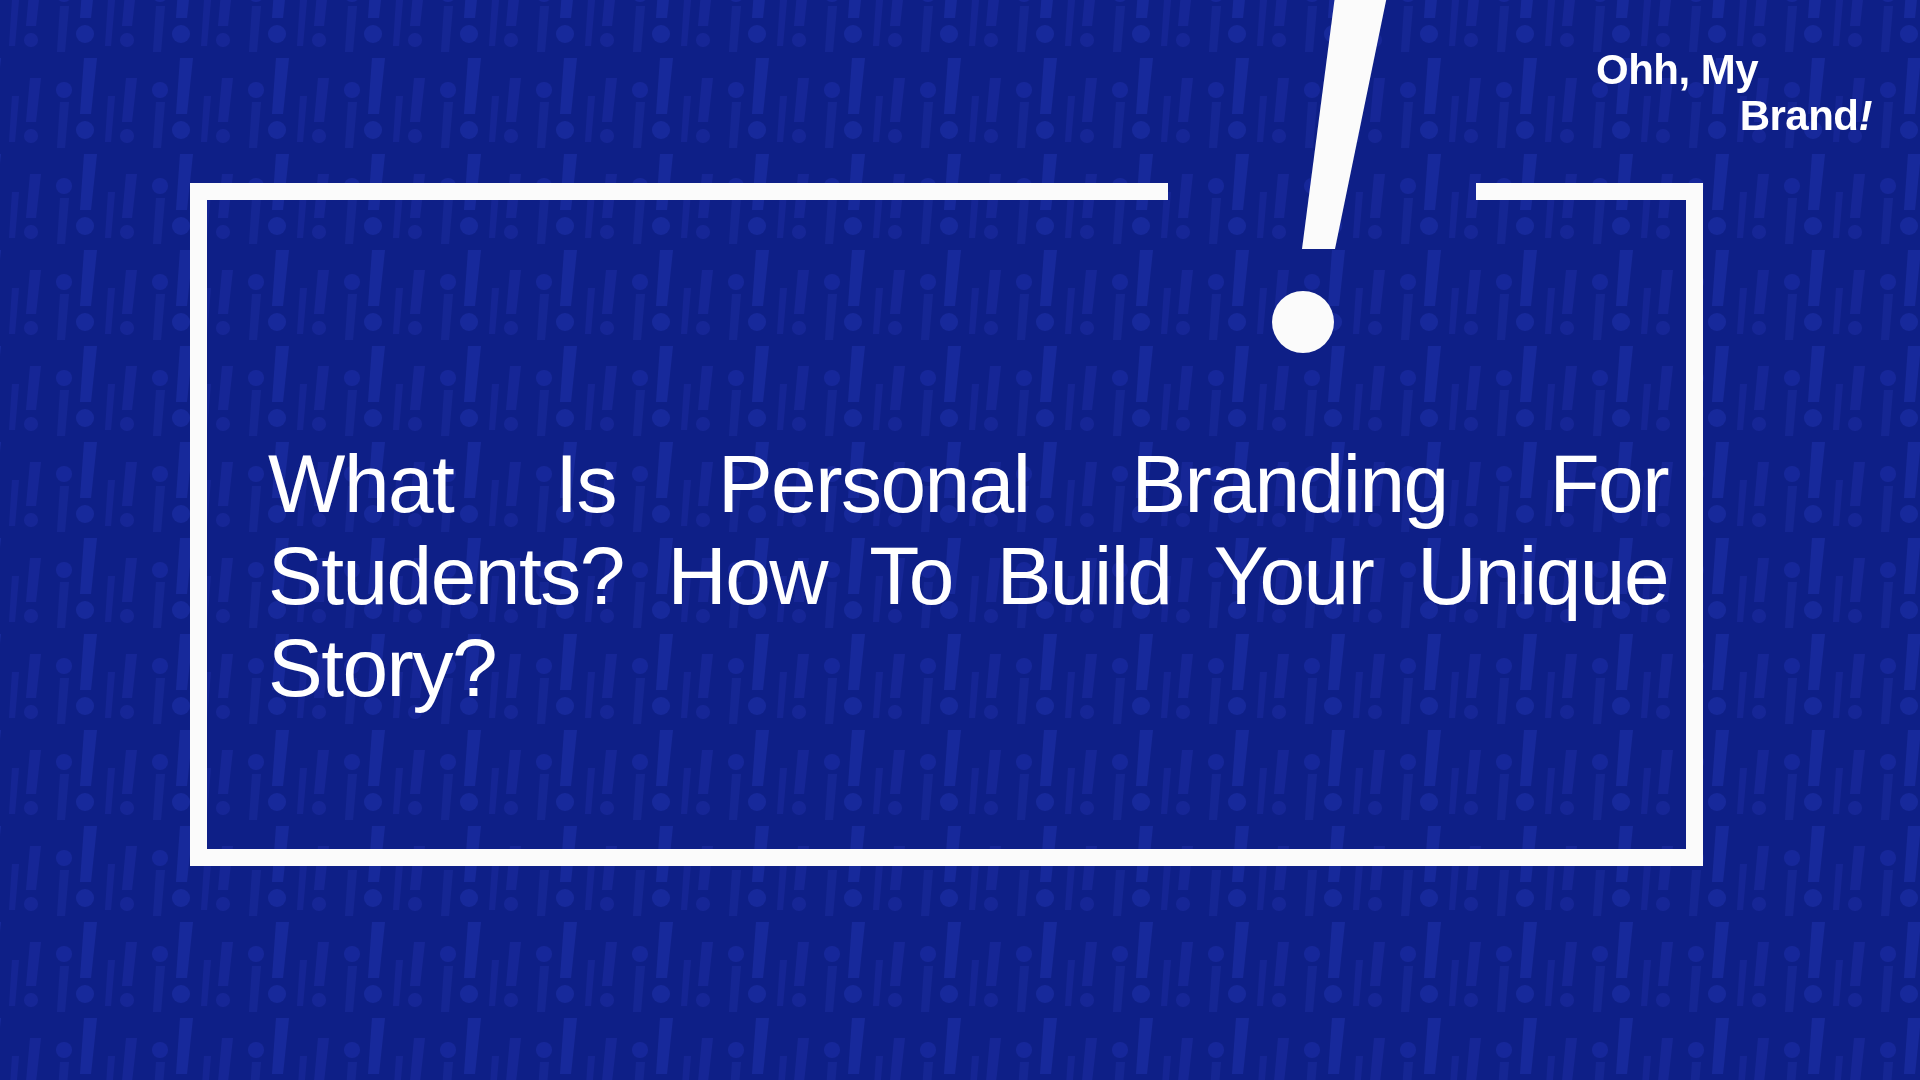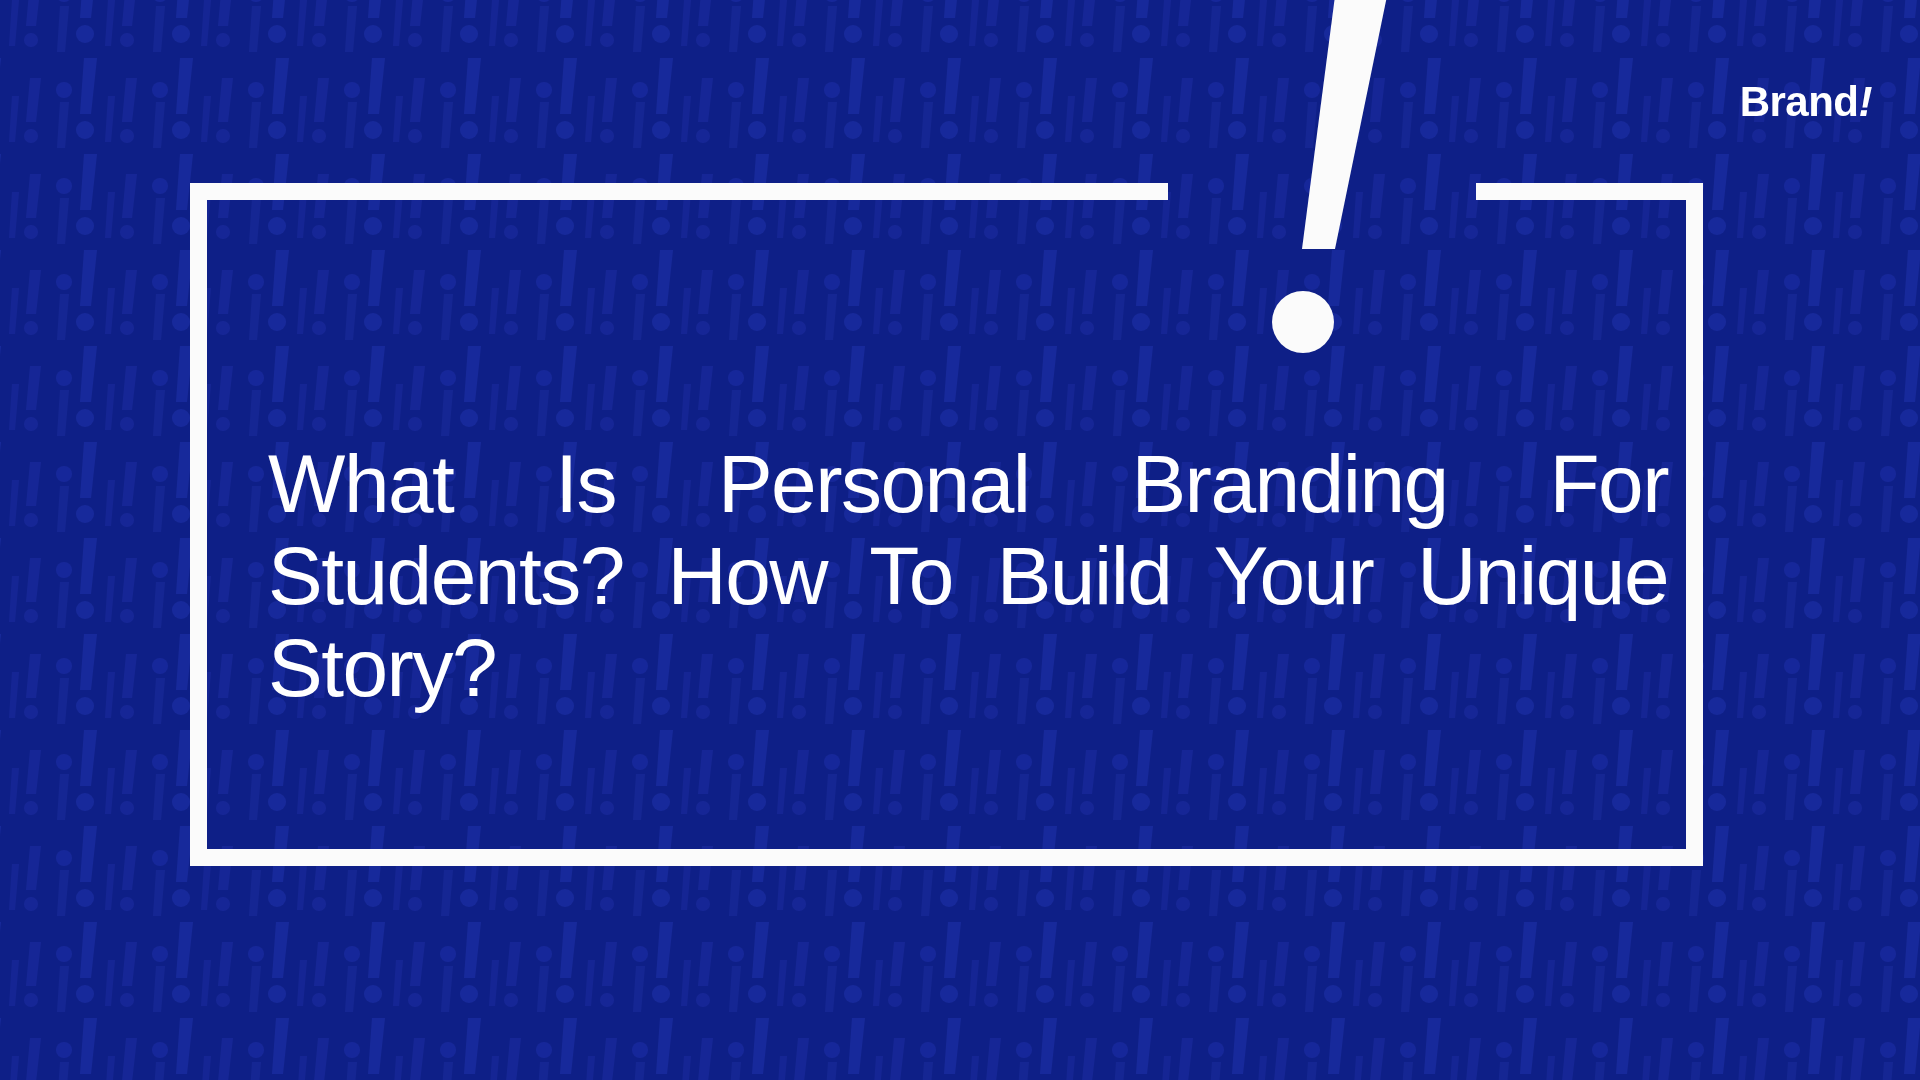--- a/index.html
+++ b/index.html
@@ -54,21 +54,21 @@
     position:absolute;
     left:1596px; top:47px;
     width:280px;
     color:#ffffff;
     font-weight:700;
     font-size:42px;
     line-height:46px;
     letter-spacing:-0.5px;
   }
   #logo .logo-line-1 { display:block; text-align:left; }
-  #logo .logo-line-2 { display:block; text-align:right; padding-right:4px;margin-top:32px; }
+  #logo .logo-line-2 { display:block; text-align:right; padding-right:4px; }
   #logo .logo-bang { font-style:italic; }
 
   
   #headline {
     position:absolute;
     left:268px; top:438px;
     width:1400px;
     color:#ffffff;
     font-weight:400;
     font-size:82px;
@@ -113,18 +113,19 @@
   <div class="frame-edge" id="frame-right"></div>
   <div class="frame-edge" id="frame-bottom"></div>
   <div class="frame-edge" id="frame-left"></div>
 
   <svg id="exclaim-bar" xmlns="http://www.w3.org/2000/svg" viewBox="0 0 110 300" aria-hidden="true">
     <polygon points="45,0 97,0 45,253 12,253" fill="#fbfbfb"></polygon>
   </svg>
   <div id="exclaim-dot"></div>
 
   <div id="logo">
+    <span class="logo-line-1">Ohh, My</span>
     <span class="logo-line-2"><span>Brand</span><span class="logo-bang">!</span></span>
   </div>
 
   <h1 id="headline">What Is Personal Branding For Students? How To Build Your Unique Story?</h1>
 
 </div>
 
 </body></html>

